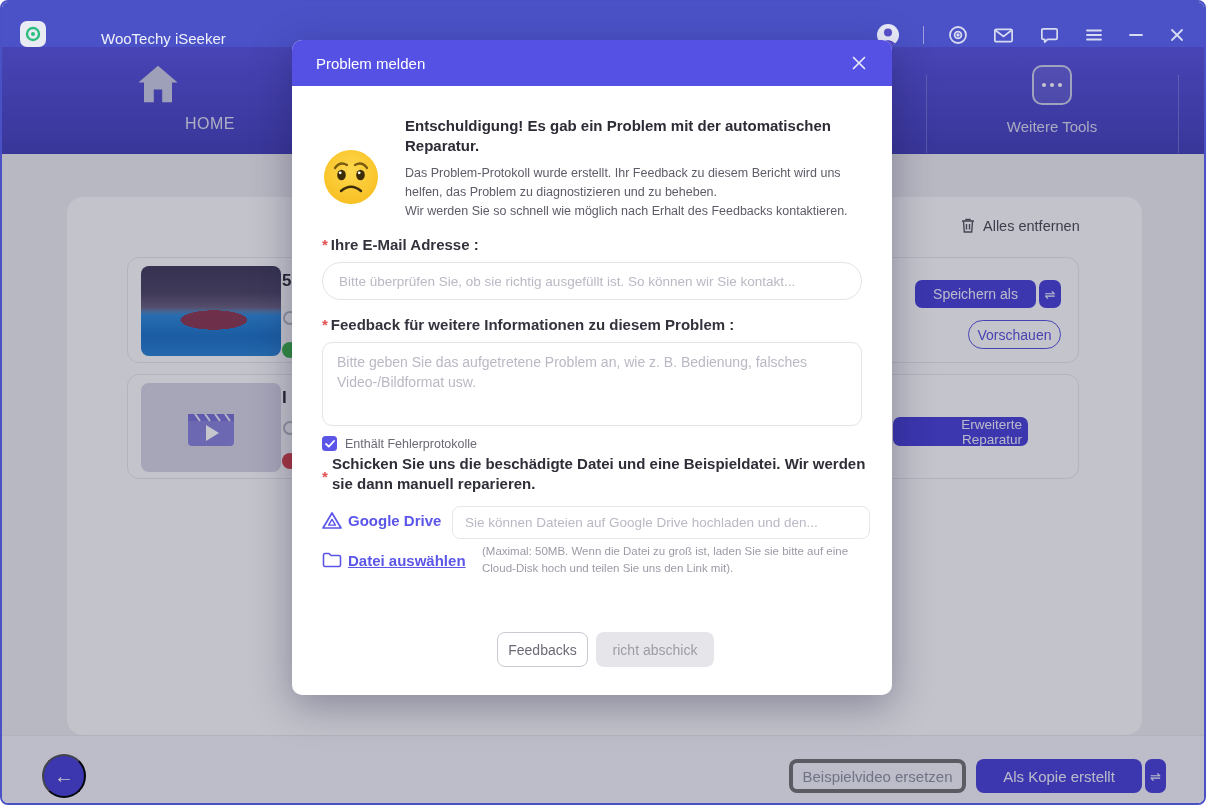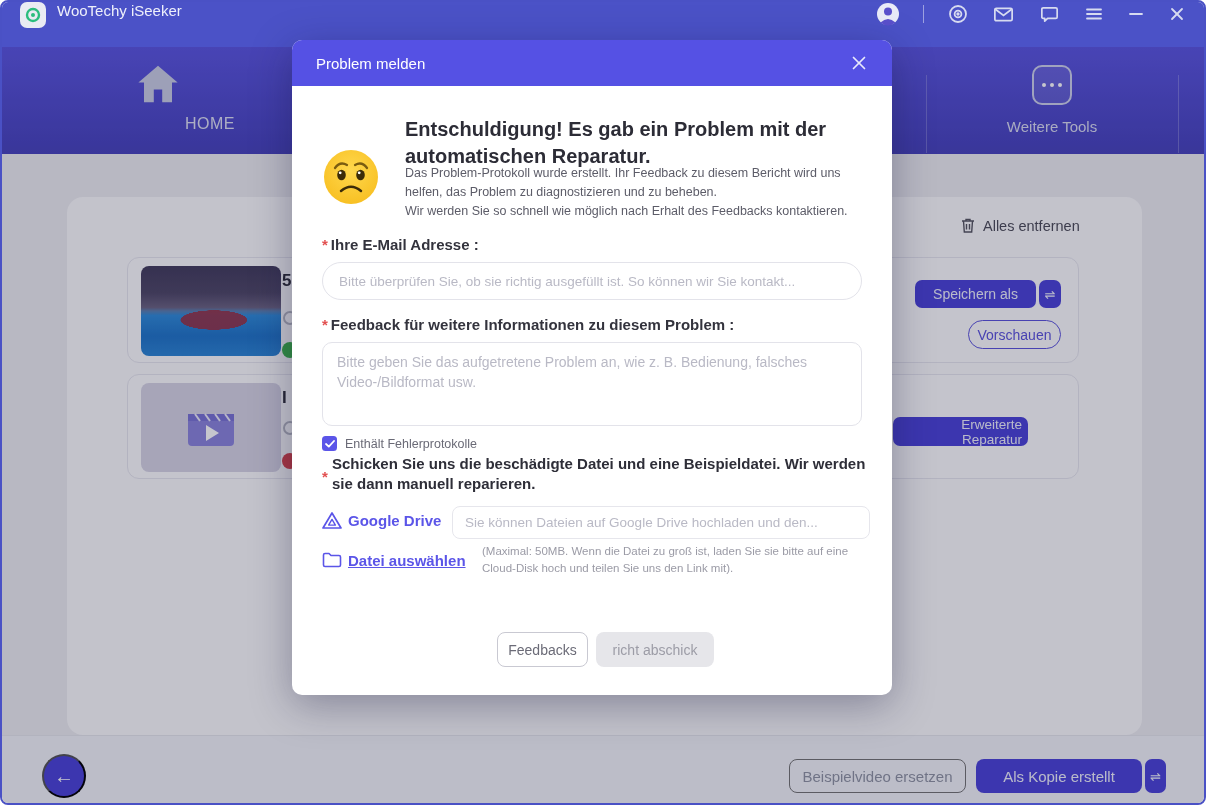--- a/index.html
+++ b/index.html
@@ -5,21 +5,21 @@
   html,body{margin:0;padding:0;background:#ffffff;}
   *{box-sizing:border-box;}
   #window{
     position:relative;width:1206px;height:805px;overflow:hidden;
     border:2px solid #4a51c5;border-radius:8px;
     font-family:"Liberation Sans","DejaVu Sans",sans-serif;
     background:#ededf1;
   }
   
   .titlebar{position:absolute;left:0;top:0;right:0;height:45px;background:#4b52c7;
-    display:flex;align-items:flex-start;padding:0 18px;z-index:6;}
+    display:flex;align-items:flex-end;padding:0 18px;z-index:6;gap:44px;}
   .logo{width:26px;height:26px;border-radius:7px;background:#e9ebf3;display:flex;
     align-items:center;justify-content:center;margin-right:11px;}
   .app-title{color:#eef0fb;font-size:15px;}
   .tb-icons{margin-left:auto;display:flex;align-items:center;gap:23px;}
   .tb-icons svg{display:block;}
   .tb-divider{width:1px;height:18px;background:rgba(255,255,255,.45);}
   
   .navband{position:absolute;left:0;top:45px;right:0;height:107px;
     background:linear-gradient(180deg,#5a55e0,#4642bc);z-index:1;}
   .tab{position:absolute;text-align:center;}
@@ -56,34 +56,34 @@
   .save-as{position:absolute;left:787px;top:22px;width:121px;height:28px;font-size:14px;}
   .swap-sm{position:absolute;left:911px;top:22px;width:22px;height:28px;font-size:13px;}
   .vorschau{position:absolute;left:840px;top:62px;width:93px;height:29px;border:1.5px solid #5a52dc;
     color:#5a52dc;background:transparent;border-radius:15px;font-size:14px;}
   .adv-repair{position:absolute;left:765px;top:42px;width:135px;height:29px;font-size:13.5px;}
   
   .bottombar{position:absolute;left:0;top:733px;right:0;height:72px;background:#f2f3f9;
     border-top:1px solid rgba(0,0,0,.05);z-index:1;}
   .back-btn{position:absolute;left:40px;top:18px;width:44px;height:44px;border-radius:50%;
     background:#4a42d8;color:#fff;font-size:20px;}
-  .replace-btn{position:absolute;left:787px;top:23px;width:177px;height:34px;border:1px solid #737373;
+  .replace-btn{position:absolute;left:787px;top:23px;width:177px;height:34px;border:4px solid #737373;
     border-radius:8px;color:#8e93a2;background:transparent;font-size:15px;}
   .savecopy-btn{position:absolute;left:974px;top:23px;width:166px;height:34px;border-radius:8px;font-size:15px;}
   .swap-bottom{position:absolute;left:1143px;top:23px;width:21px;height:34px;font-size:13px;}
   
   .overlay{position:absolute;left:0;top:45px;right:0;bottom:0;background:rgba(16,18,48,.24);z-index:8;}
   
   .modal{position:absolute;left:290px;top:38px;width:600px;height:655px;background:#fff;
     border-radius:10px;box-shadow:0 10px 40px rgba(20,20,60,.35);z-index:30;overflow:hidden;}
   .modal-header{height:46px;background:#5551e4;display:flex;align-items:center;padding:0 24px;}
   .modal-title{color:#ffffff;font-size:15px;}
   .modal-close{margin-left:auto;display:flex;align-items:center;}
   .emoji{position:absolute;left:30px;top:108px;}
-  .m-heading{position:absolute;left:113px;top:76px;width:478px;font-size:20px;font-weight:bold;
+  .m-heading{position:absolute;left:113px;top:76px;width:478px;font-size:15px;font-weight:bold;
     color:#2c2c36;line-height:1.35;}
   .m-paragraph{position:absolute;left:113px;top:124px;width:470px;font-size:12.5px;color:#5c5c68;line-height:1.52;}
   .field-label{position:absolute;left:30px;font-size:15px;font-weight:bold;color:#33333d;}
   .req{color:#e25050;margin-right:3px;}
   .email-label{top:196px;}
   .email-input{position:absolute;left:30px;top:222px;width:540px;height:38px;border:1px solid #e3e3ea;
     border-radius:19px;padding:0 16px;font-size:13.5px;color:#333;outline:none;
     font-family:"Liberation Sans","DejaVu Sans",sans-serif;}
   .feedback-label{top:276px;}
   .feedback-area{position:absolute;left:30px;top:302px;width:540px;height:84px;border:1px solid #e3e3ea;

